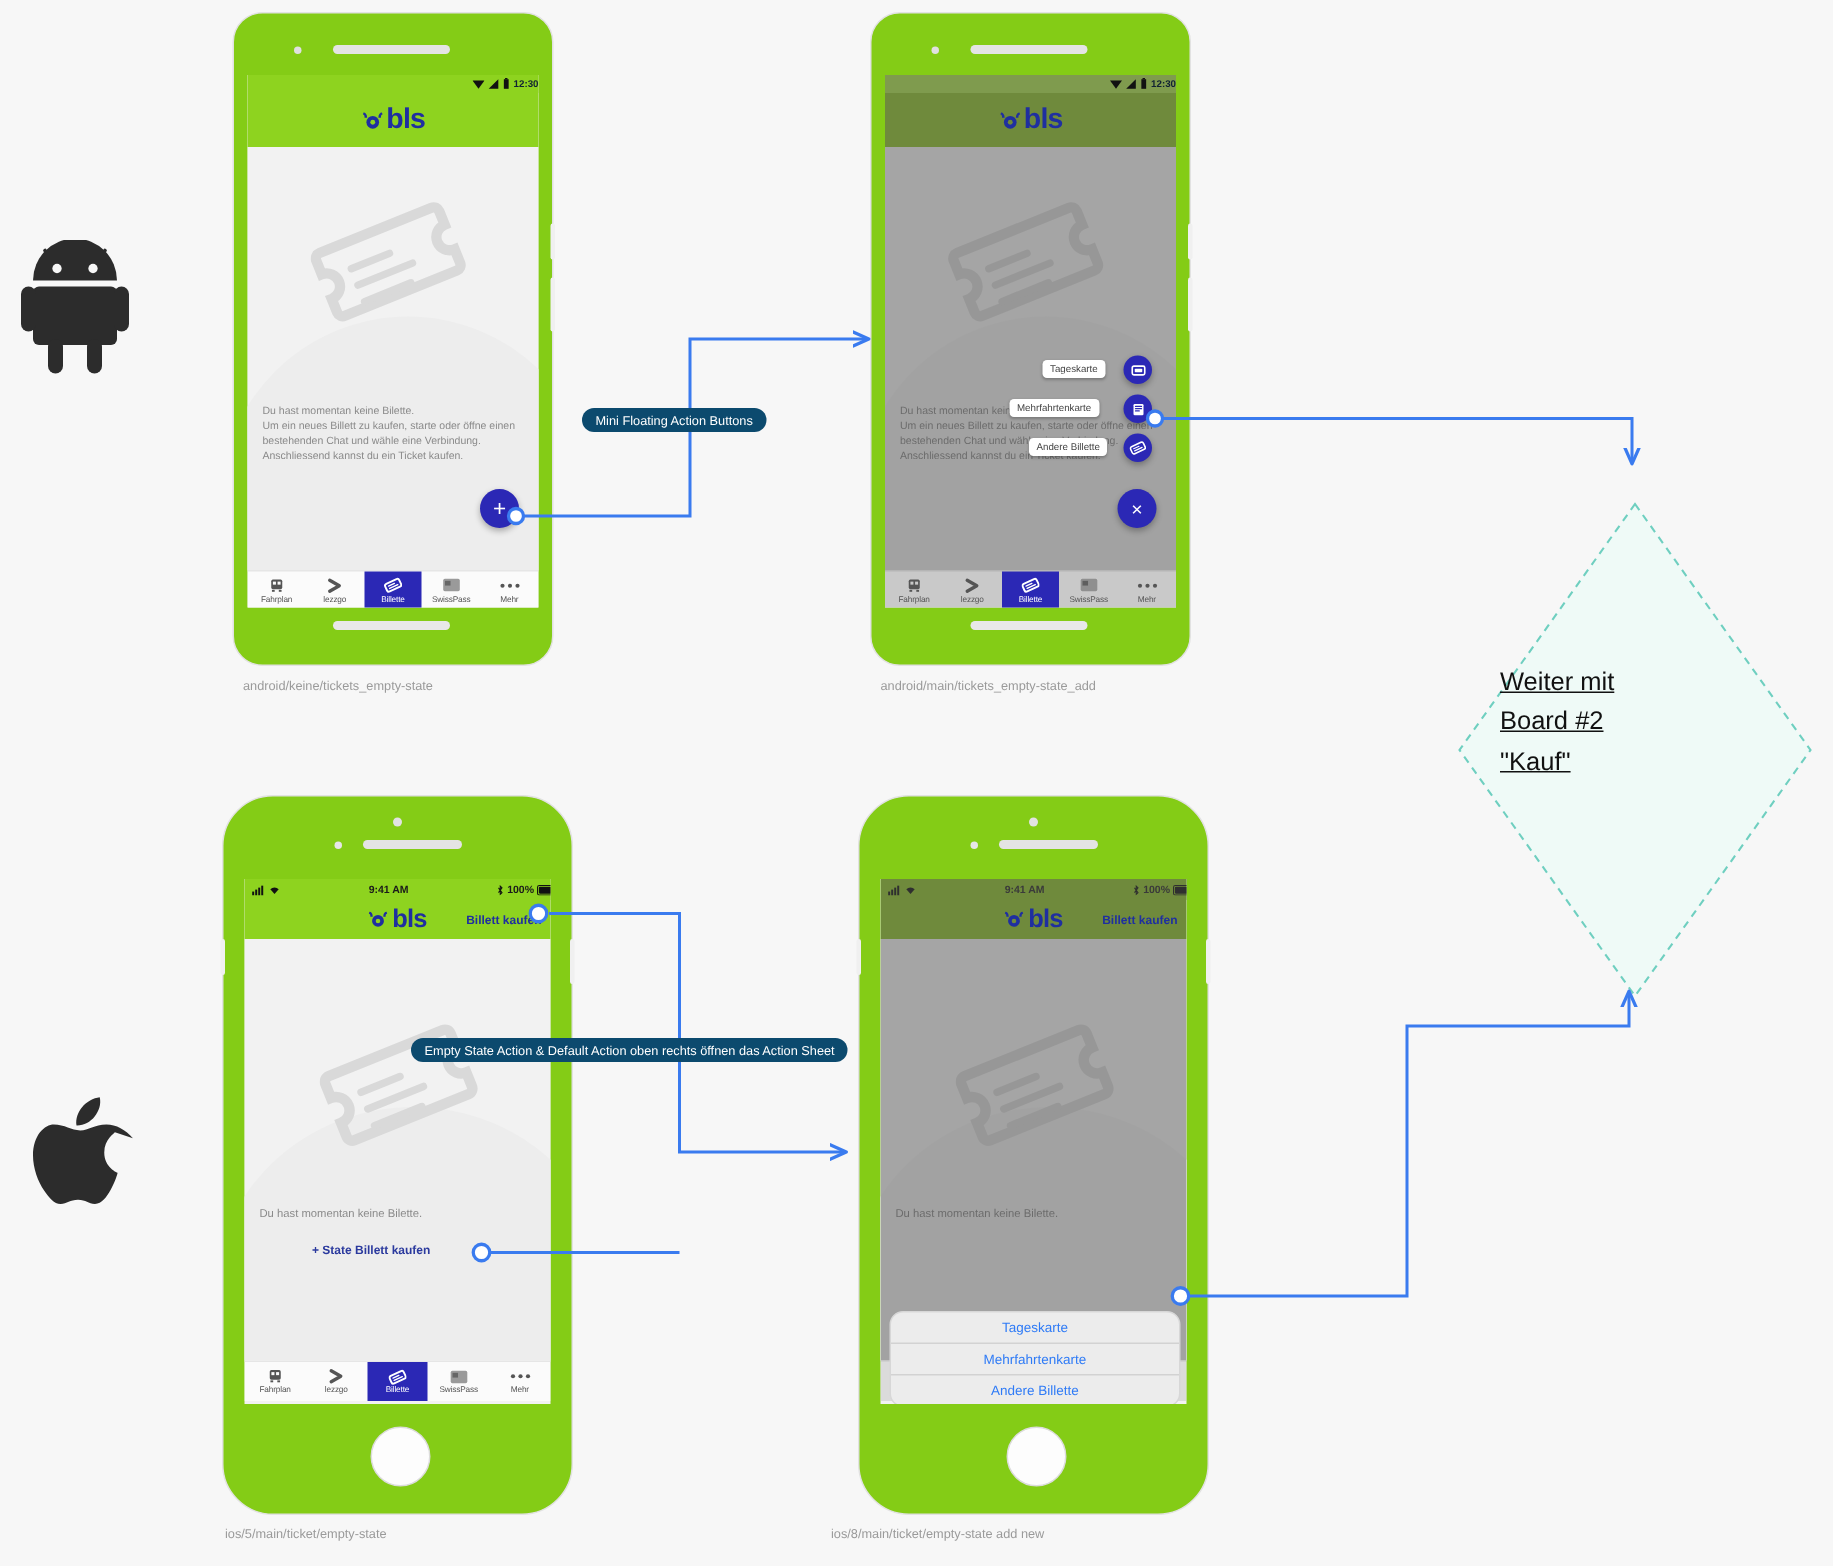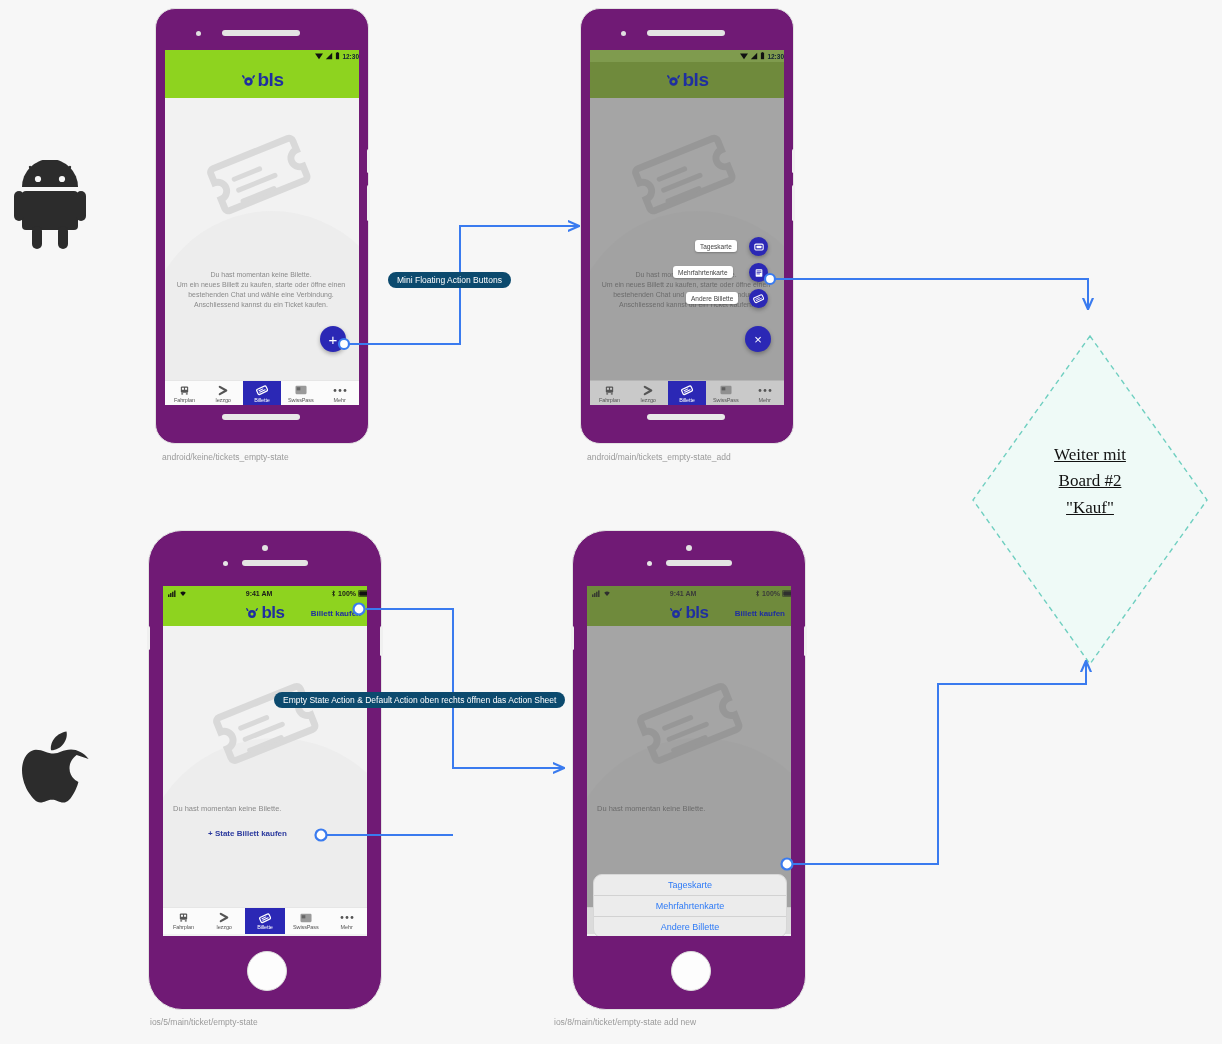--- a/index.html
+++ b/index.html
@@ -9,21 +9,21 @@
     font-family:"Liberation Sans", sans-serif;
     position:relative;
     overflow:hidden;
   }
   .abs{position:absolute;}
 
   
   .platform-logo{position:absolute;}
 
   
-  .phone{position:absolute;background:#701a75;border:1px solid #e2e2e2;text-align:center;}
+  .phone{position:absolute;background:#84cc16;border:1px solid #e2e2e2;}
   .phone.android{border-radius:20px;}
   .phone.ios{border-radius:34px;}
   .phone .btn-side{position:absolute;background:#f0f0f0;border-radius:3px;}
 
   .and-cam{position:absolute;width:5px;height:5px;border-radius:50%;background:#e0e0e0;}
   .and-speaker{position:absolute;height:6px;border-radius:3px;background:#e4e4e4;}
   .and-chin{position:absolute;height:6px;border-radius:3px;background:#e8e8e8;}
 
   .ios-cam{position:absolute;width:6px;height:6px;border-radius:50%;background:#e2e2e2;}
   .ios-cam2{position:absolute;width:5px;height:5px;border-radius:50%;background:#e6e6e6;}
@@ -77,21 +77,21 @@
 
   
   .caption{position:absolute;font-size:8.5px;color:#9a9a9a;white-space:nowrap;}
 
   
   .pill{position:absolute;background:#0c4a6e;color:#fff;border-radius:10px;font-size:8.5px;padding:3.5px 9px;white-space:nowrap;line-height:1;z-index:30;}
 
   
   .conn-layer{position:absolute;left:0;top:0;width:1222px;height:1044px;pointer-events:none;z-index:20;}
 
-  .diamond-text{position:absolute;text-align:center;font-size:17px;color:#111;line-height:1.55;z-index:12;font-family:Liberation Serif, serif;}
+  .diamond-text{position:absolute;text-align:left;font-size:17px;color:#111;line-height:1.55;z-index:12;}
   .diamond-text span{text-decoration:underline;}
 </style>
 </head>
 <body>
 
 <div class="platform-logo" style="left:14px;top:160px;">
   <svg width="80" height="92" viewBox="0 0 80 92">
     <g fill="#2c2c2c">
       <path d="M22 18 L16 7" stroke="#2c2c2c" stroke-width="2.4" stroke-linecap="round" fill="none"></path>
       <path d="M50 18 L56 7" stroke="#2c2c2c" stroke-width="2.4" stroke-linecap="round" fill="none"></path>

